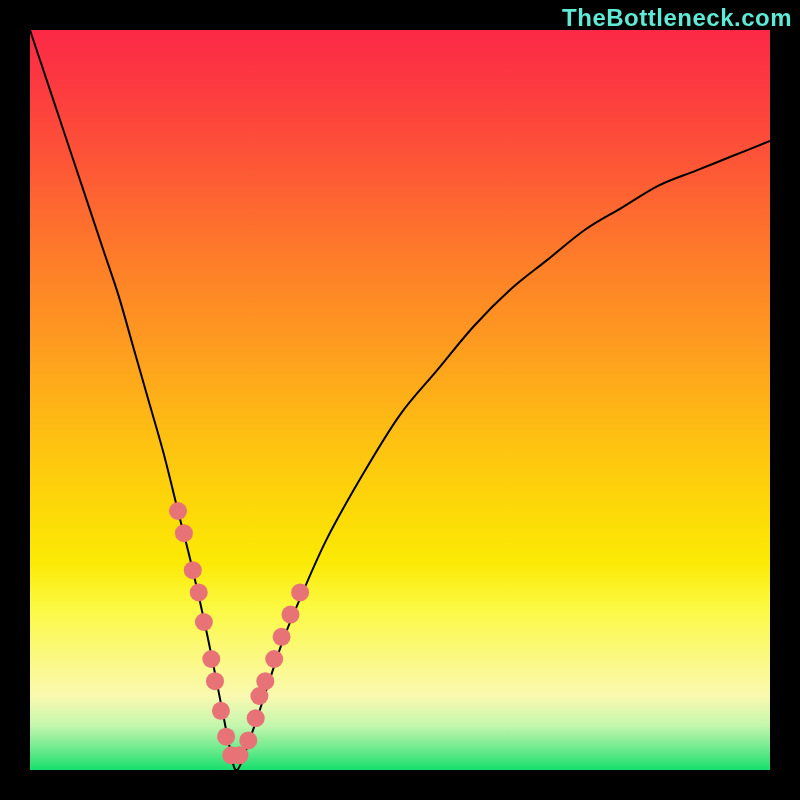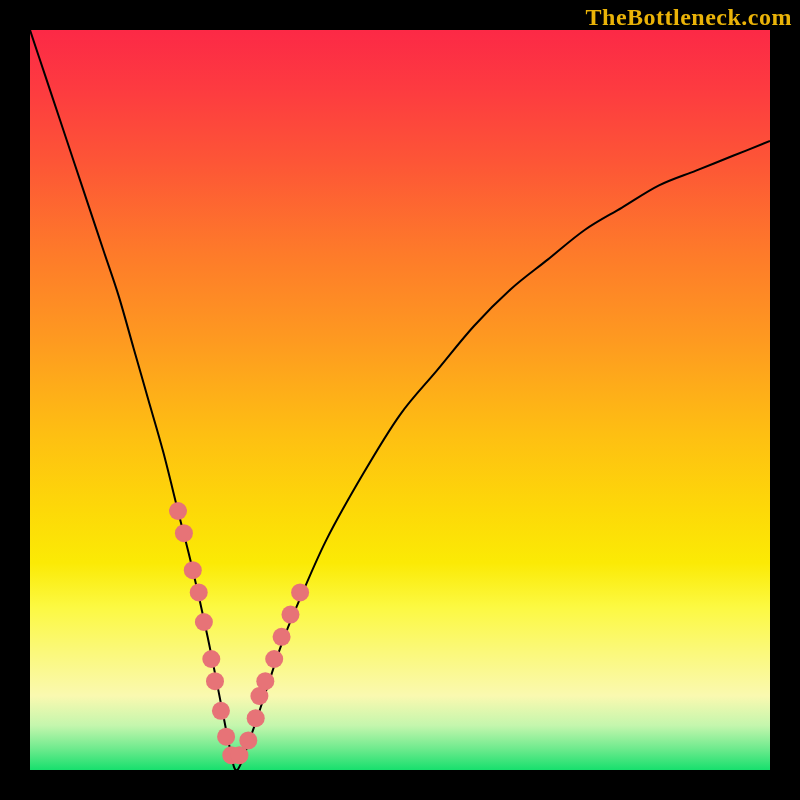--- a/index.html
+++ b/index.html
@@ -40,23 +40,22 @@
       #17e06d 100%
     );
   }
   .watermark {
     position: absolute;
     top: 4px;
     right: 8px;
     font-size: 24px;
     font-weight: 600;
     letter-spacing: 0.5px;
-    color: #eab308;
+    color: #5eead4;
     user-select: none;
-    font-family: Liberation Serif, serif;
   }
   svg.overlay {
     position: absolute;
     left: 0;
     top: 0;
     width: 740px;
     height: 740px;
   }
 </style>
 </head>

